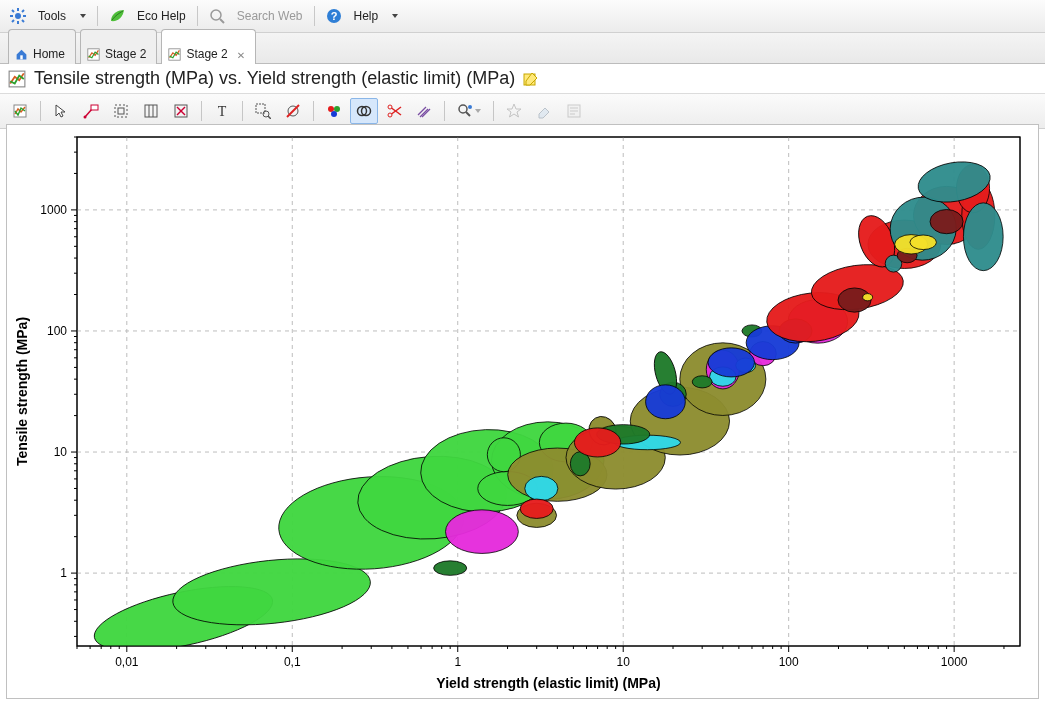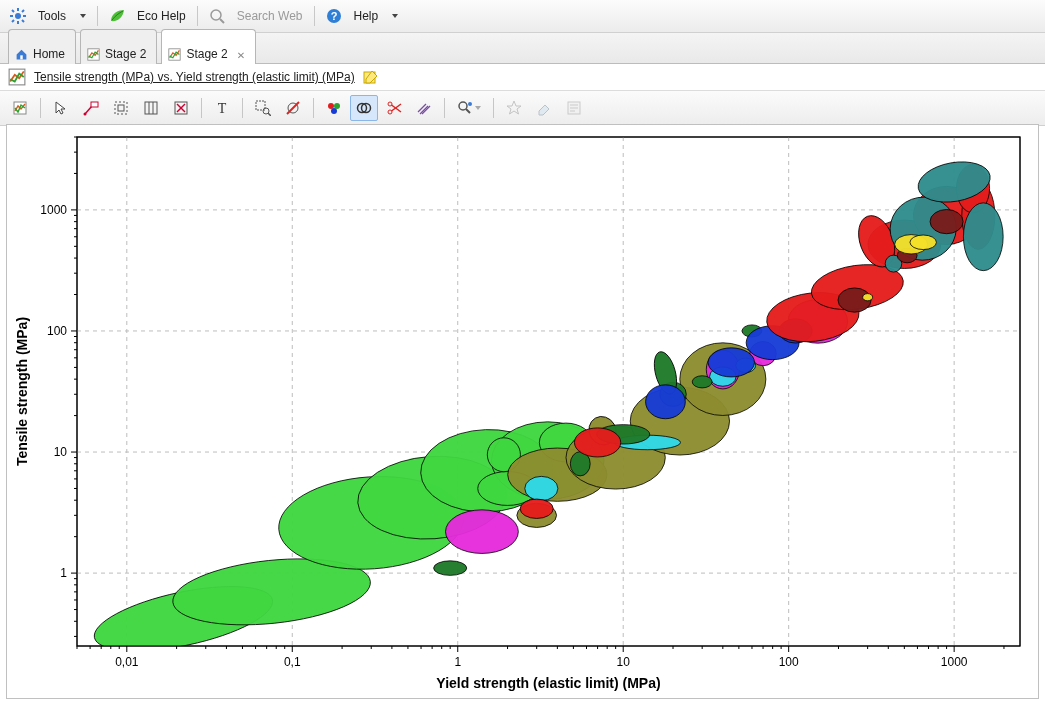--- a/index.html
+++ b/index.html
@@ -169,21 +169,21 @@
 </div>
 
 <div class="chart-title-bar">
   <span class="ico">
     <svg width="18" height="18" viewBox="0 0 16 16">
         <rect x="1" y="1" width="14" height="14" fill="#fff" stroke="#888"></rect>
         <polyline points="2,12 6,6 10,9 14,3" fill="none" stroke="#d65b1f" stroke-width="1.6"></polyline>
         <polyline points="2,10 6,12 10,5 14,8" fill="none" stroke="#2da02d" stroke-width="1.6"></polyline>
       </svg>
   </span>
-  <span style="font-size:12px;text-decoration:underline;">Tensile strength (MPa) vs. Yield strength (elastic limit) (MPa)</span>
+  <span style="font-size:18px;">Tensile strength (MPa) vs. Yield strength (elastic limit) (MPa)</span>
   <span class="ico">
     <svg width="16" height="16" viewBox="0 0 16 16">
         <rect x="1" y="3" width="11" height="11" fill="#ffe97a" stroke="#c7a700"></rect>
         <path d="M9 2 L14 7 L7 14 L3 14 L3 10 Z" fill="#ffe97a" stroke="#c7a700"></path>
       </svg>
   </span>
 </div>
 
 <div class="chart-toolbar">
   <div class="ct-btn">

